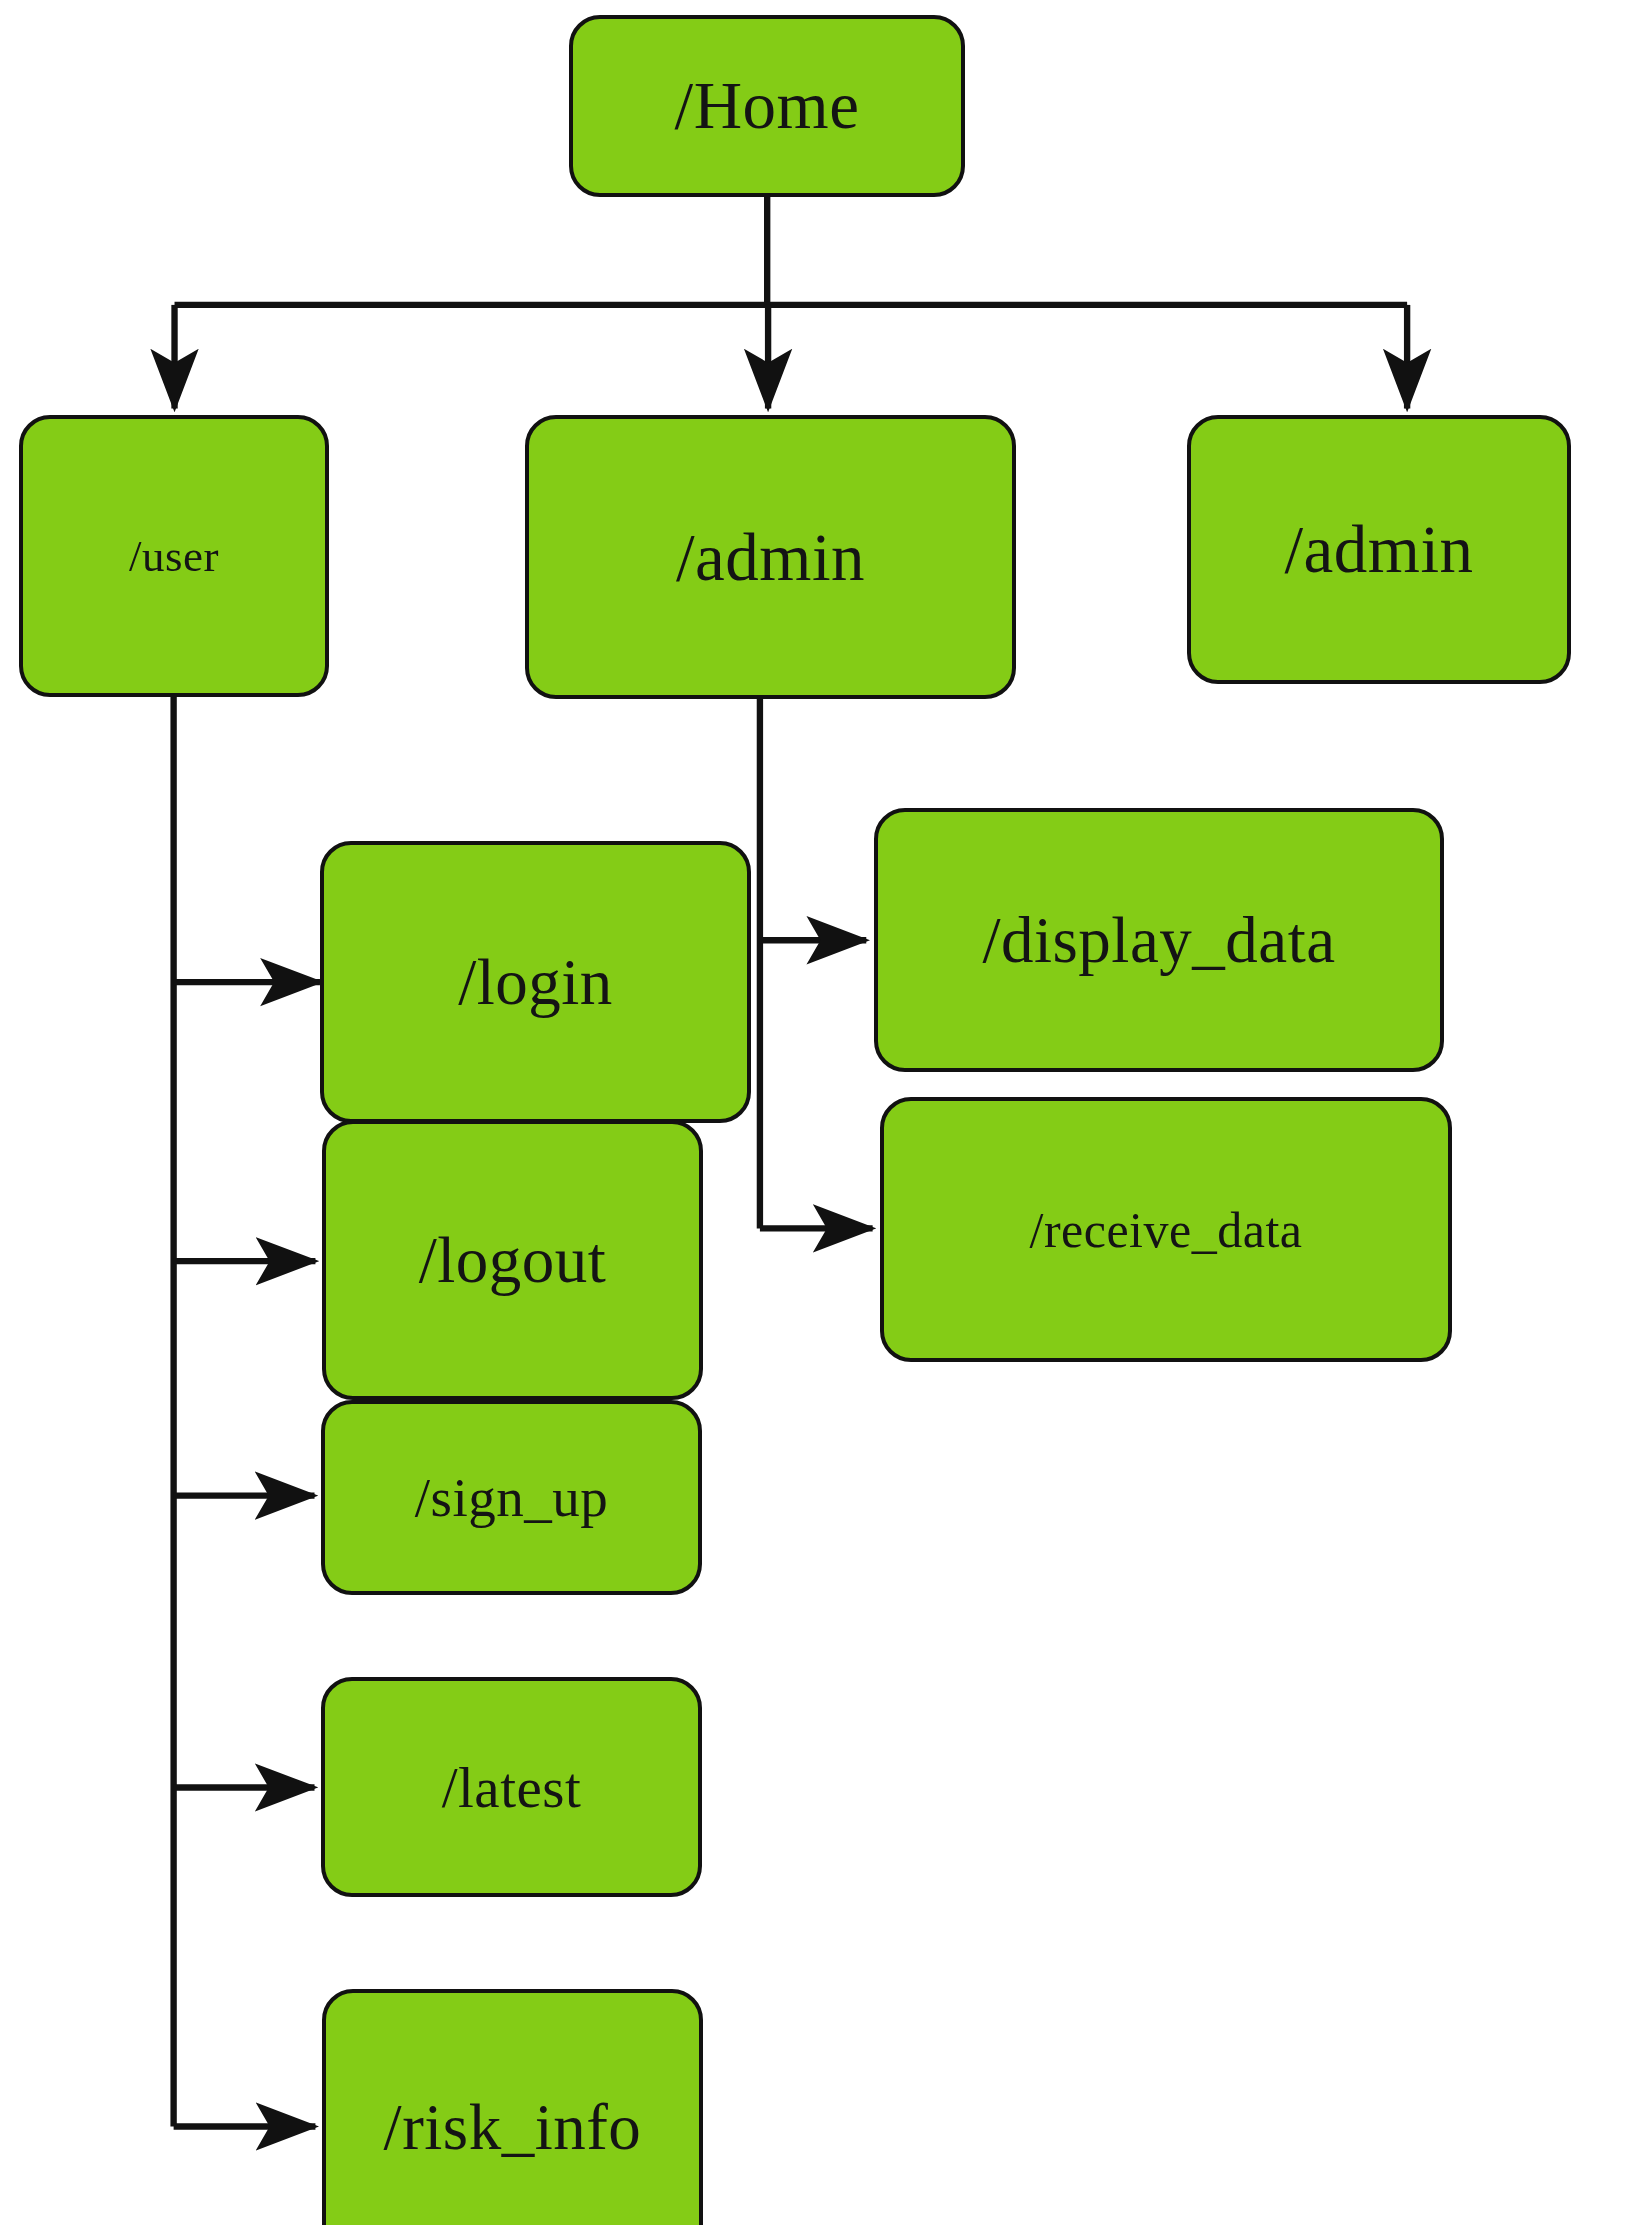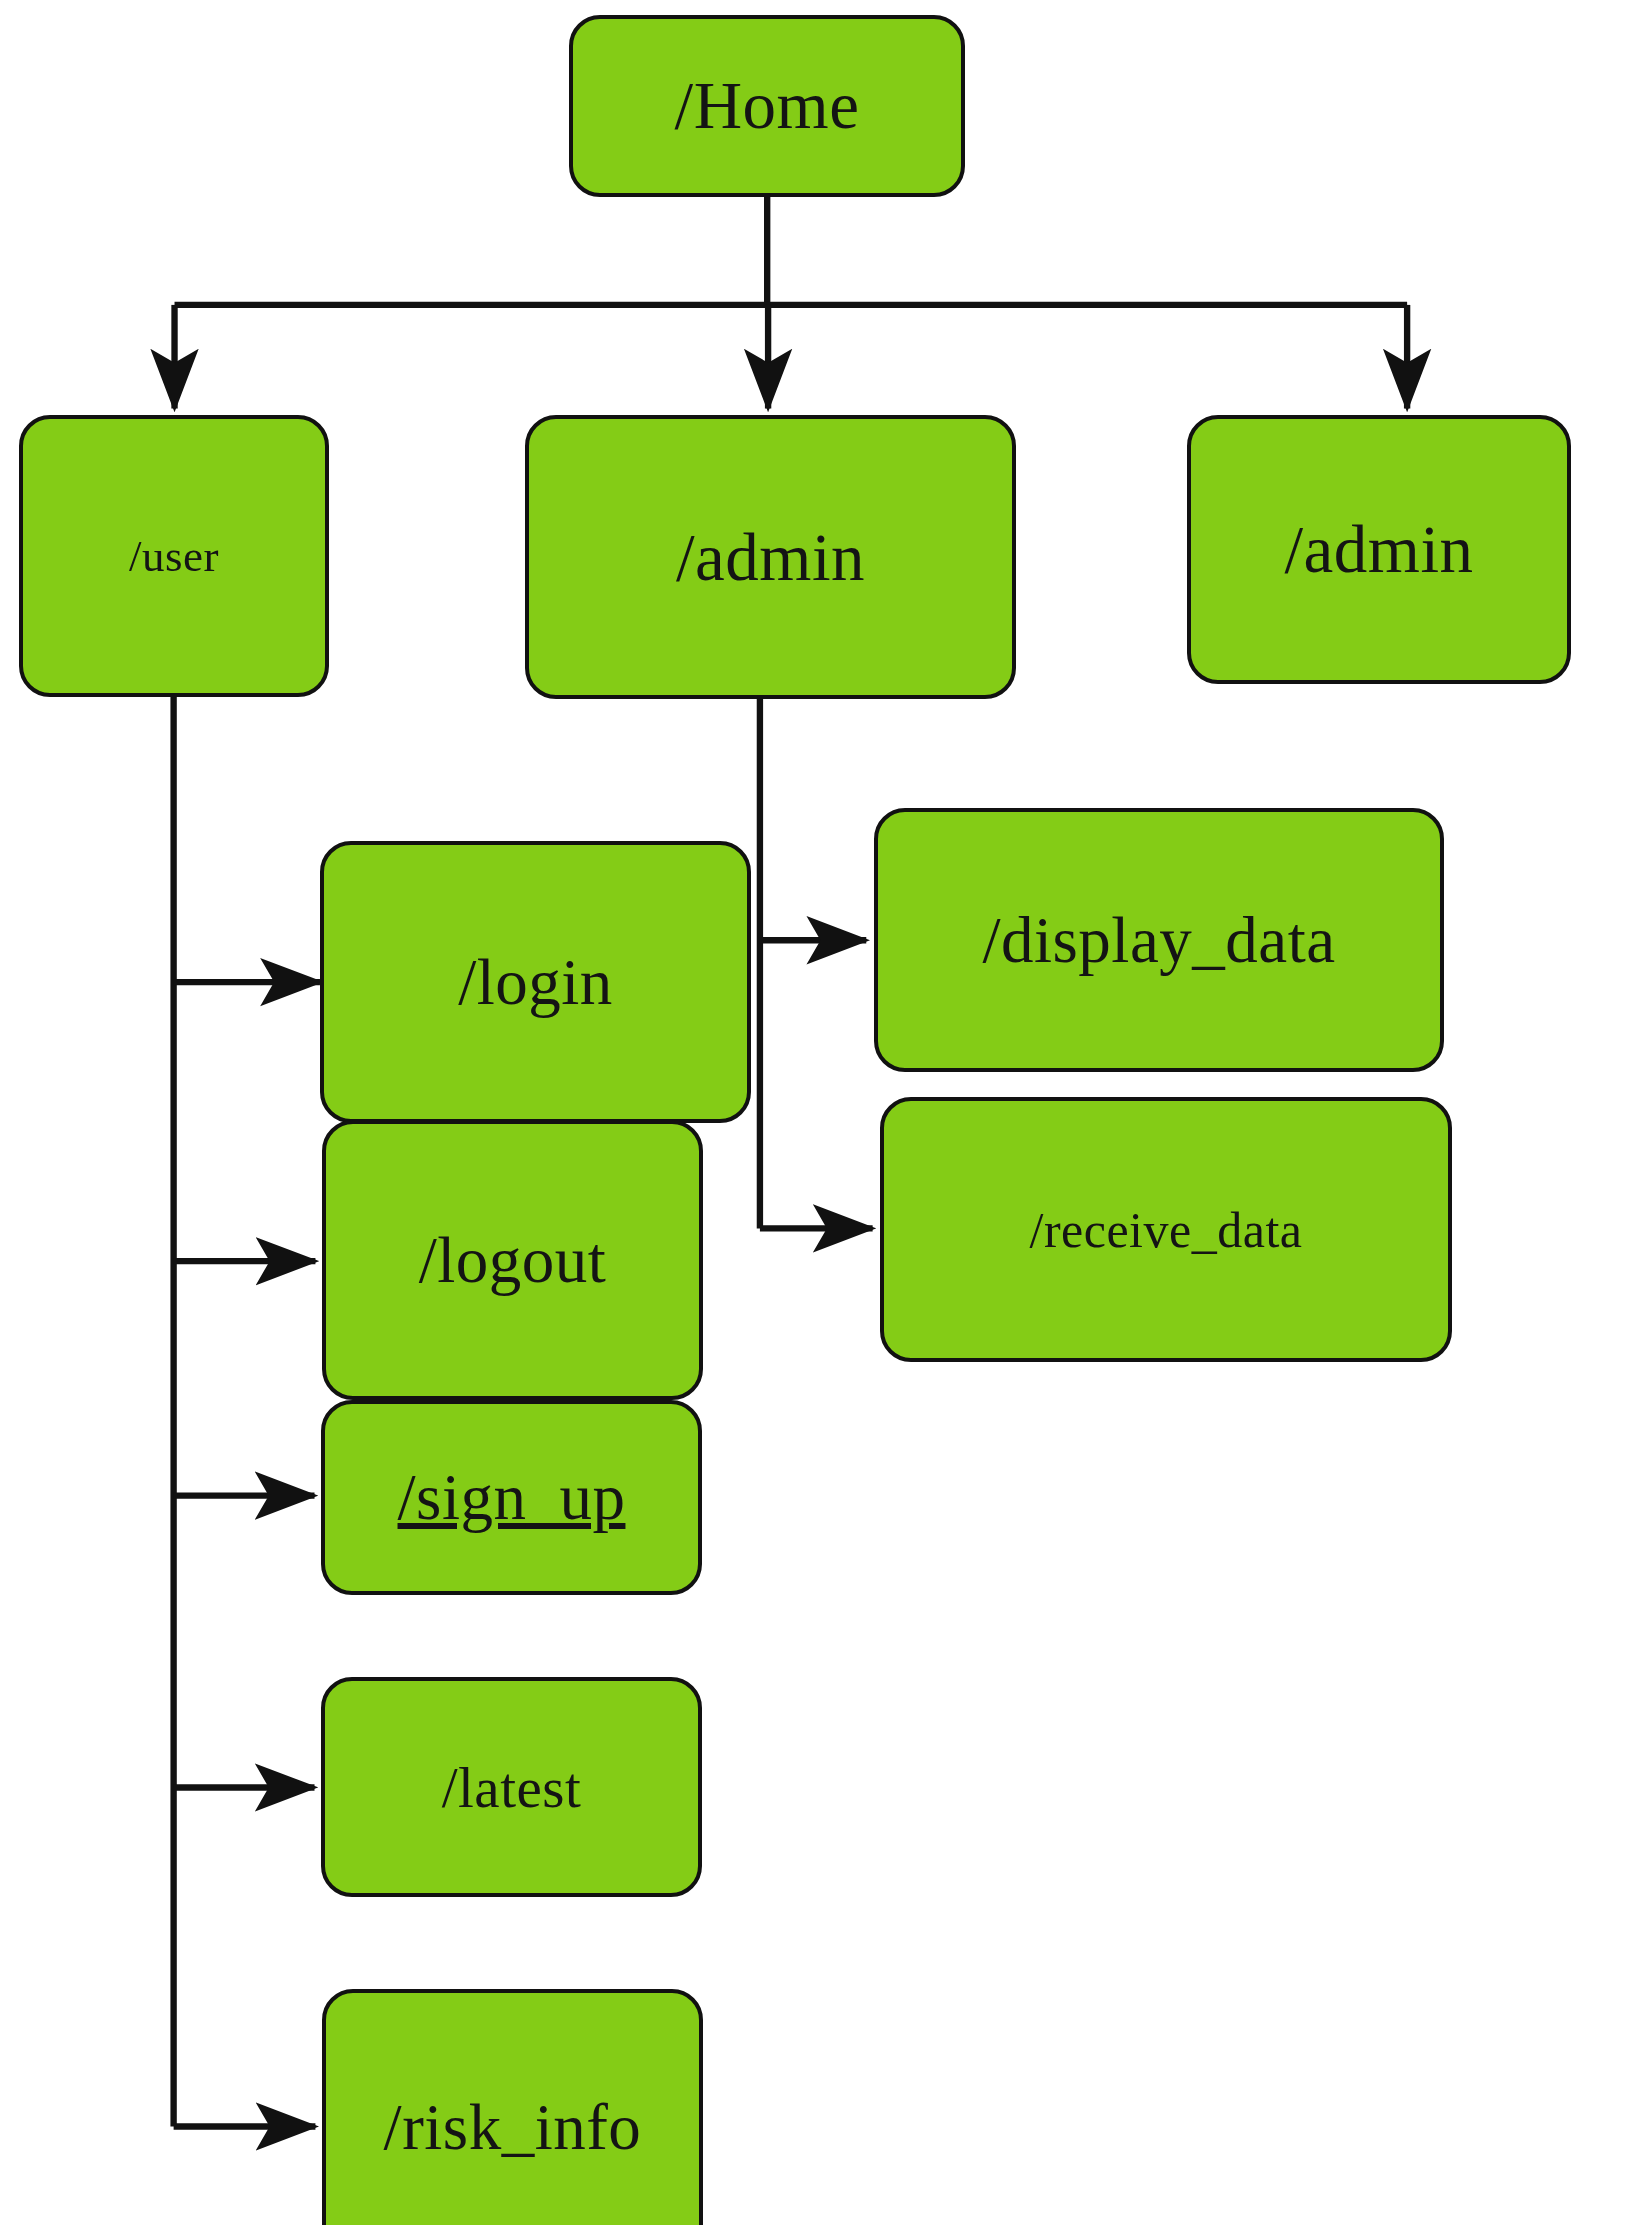--- a/index.html
+++ b/index.html
@@ -56,21 +56,21 @@
   #n-riskinfo  { left: 322px;  top: 1989px; width: 381px; height: 277px; }
   #n-display   { left: 874px;  top: 808px;  width: 570px; height: 264px; }
   #n-receive   { left: 880px;  top: 1097px; width: 572px; height: 265px; }
 
   #n-home      .node-label { font-size: 67px; }
   #n-user      .node-label { font-size: 45px; }
   #n-sensor    .node-label { font-size: 67px; }
   #n-admin     .node-label { font-size: 67px; }
   #n-login     .node-label { font-size: 65px; }
   #n-logout    .node-label { font-size: 65px; }
-  #n-signup    .node-label { font-size: 65px; text-decoration: underline; }
+  #n-signup    .node-label { font-size: 55px; }
   #n-latest    .node-label { font-size: 57px; }
   #n-riskinfo  .node-label { font-size: 65px; }
   #n-display   .node-label { font-size: 65px; }
   #n-receive   .node-label { font-size: 50px; }
 </style>
 </head>
 <body>
 
 <div id="canvas">
 

